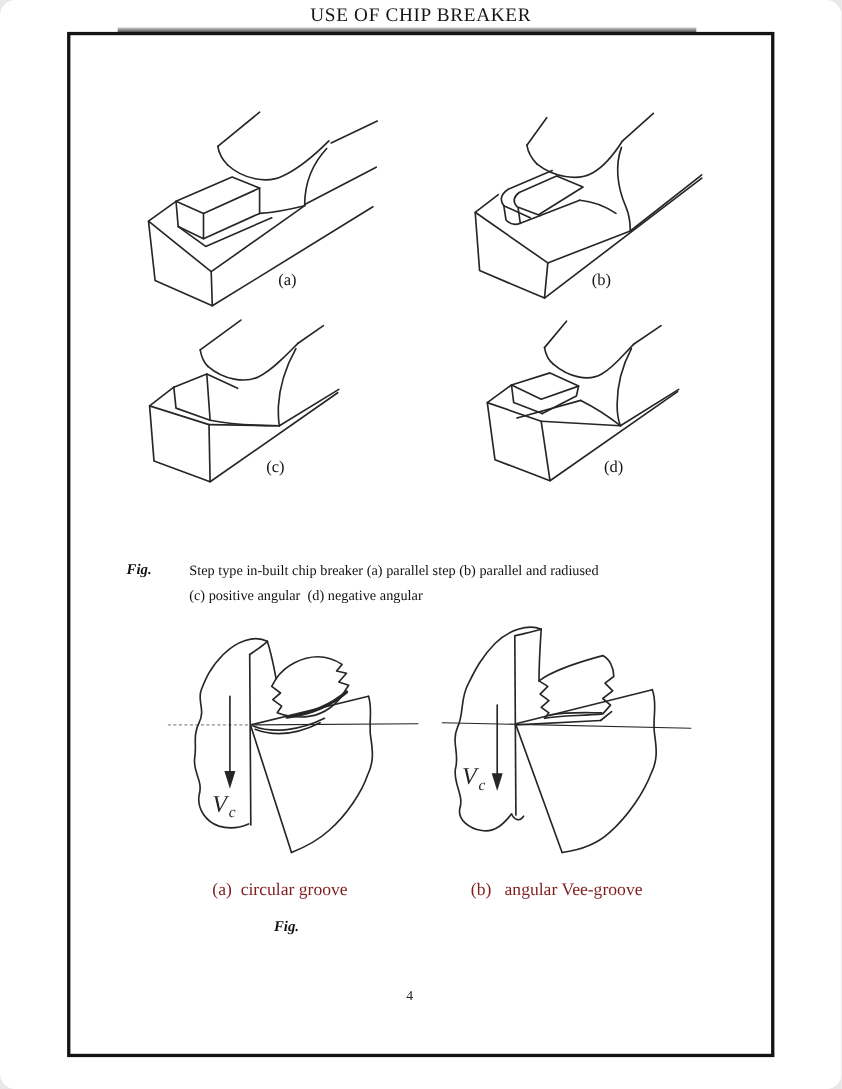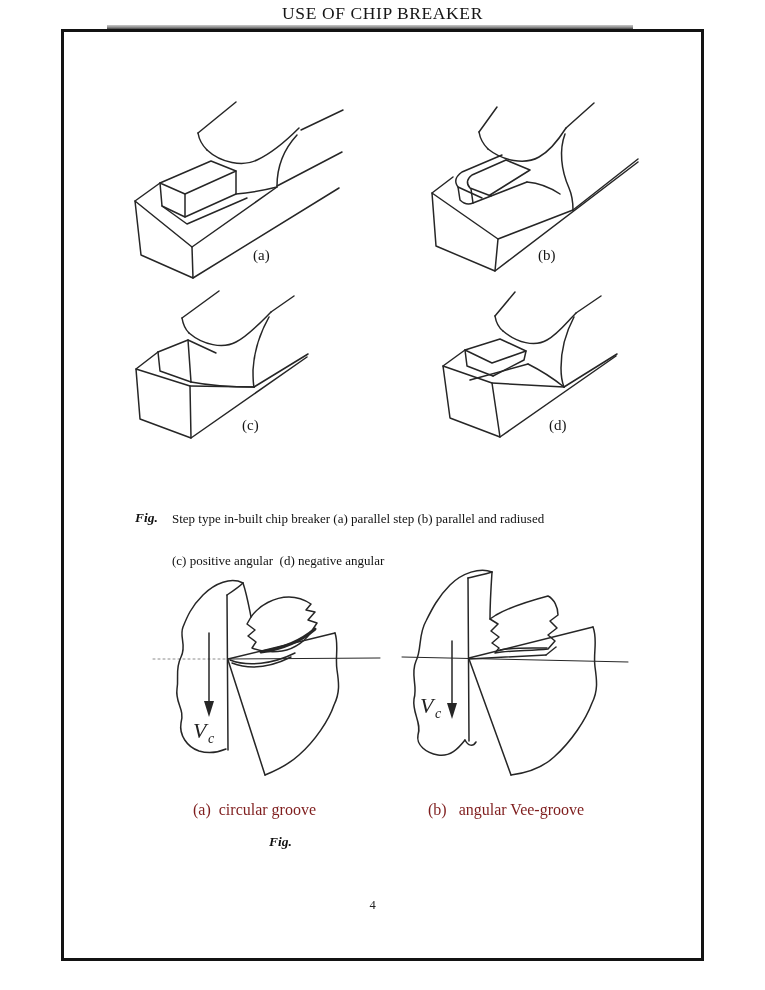--- a/index.html
+++ b/index.html
@@ -1,19 +1,20 @@
 <!DOCTYPE html>
 <html><head>
 <meta charset="utf-8">
 <style>
   html,body{margin:0;padding:0;background:#e8e8e8;}
   .page{
     position:relative;width:765px;height:990px;background:#ffffff;
     font-family:"Liberation Serif",serif;color:#1c1c1c;overflow:hidden;
     margin:0 auto;
+    border-radius:14px;
   }
   .title{
     position:absolute;left:0;top:3px;width:765px;text-align:center;
     font-size:17.5px;letter-spacing:.6px;color:#151515;
   }
   .title-rule{
     position:absolute;left:107px;top:25px;width:526px;height:5px;
     background:linear-gradient(180deg,#c9c9c9 0%,#8f8f8f 45%,#1d1d1d 100%);
   }
   .frame{
@@ -21,21 +22,21 @@
     border:3px solid #131313;background:#ffffff;
   }
   svg{position:absolute;overflow:visible;}
   svg path, svg line, svg polyline{fill:none;stroke:#262626;stroke-width:1.5;
     stroke-linecap:round;stroke-linejoin:round;}
   .fig-label{
     position:absolute;font-size:15px;color:#161616;white-space:pre;
   }
   .cap-prefix{
     position:absolute;font-size:13.5px;font-style:italic;font-weight:bold;
-    color:#111;white-space:pre;margin-left:20px;
+    color:#111;white-space:pre;
   }
   .cap-text{
     position:absolute;font-size:13px;color:#111;
     line-height:18px;white-space:pre;
   }
   .sub-label{
     position:absolute;font-size:16px;color:#7f1d1d;white-space:pre;
   }
   .page-num{
     position:absolute;left:345px;top:898px;width:55px;text-align:center;
@@ -124,21 +125,21 @@
     <path d="M108,74 C122,81 134,89 144,97"></path>
   </svg>
 
   <div class="fig-label" style="left:253px;top:247px">(a)</div>
   <div class="fig-label" style="left:538px;top:247px">(b)</div>
   <div class="fig-label" style="left:242px;top:417px">(c)</div>
   <div class="fig-label" style="left:549px;top:417px">(d)</div>
 
   <div class="cap-prefix" style="left:115px;top:510px">Fig.</div>
   <div class="cap-text" style="left:172px;top:510px">Step type in-built chip breaker (a) parallel step (b) parallel and radiused</div>
-  <div class="cap-text" style="left:172px;top:552px">(c) positive angular  (d) negative angular</div>
+  <div class="cap-text" style="left:172px;top:532px">(c) positive angular  (d) negative angular</div>
 
   <svg style="left:143px;top:565px" width="240" height="235" viewBox="0 0 240 235">
     <path d="M10,94 L83,94" style="stroke:#8c8c8c;stroke-width:1;stroke-dasharray:2,3"></path>
     <path d="M85,94 L237,93" style="stroke-width:1"></path>
     <path d="M100,18 C88,12 72,18 60,30 C48,42 44,52 40,62 C36,72 44,80 38,92 C32,104 36,112 34,124 C32,138 42,144 38,158 C36,170 44,182 56,186 C66,189 76,187 83,184"></path>
     <path d="M100,18 C96,22 90,26 84,30"></path>
     <path d="M84,30 L85,185"></path>
     <path d="M100,18 C104,30 106,42 108,52"></path>
     <path d="M108,52 C116,40 132,32 146,32 C154,32 162,35 168,39 L163,45 L172,47 L165,55 L174,58 L170,64 C164,75 152,84 139,86 C128,88 116,86 109,83 L113,77 L105,71 L112,65 L104,59 Z"></path>
     <path d="M118,87 C138,84 158,76 172,64" style="stroke-width:3"></path>

